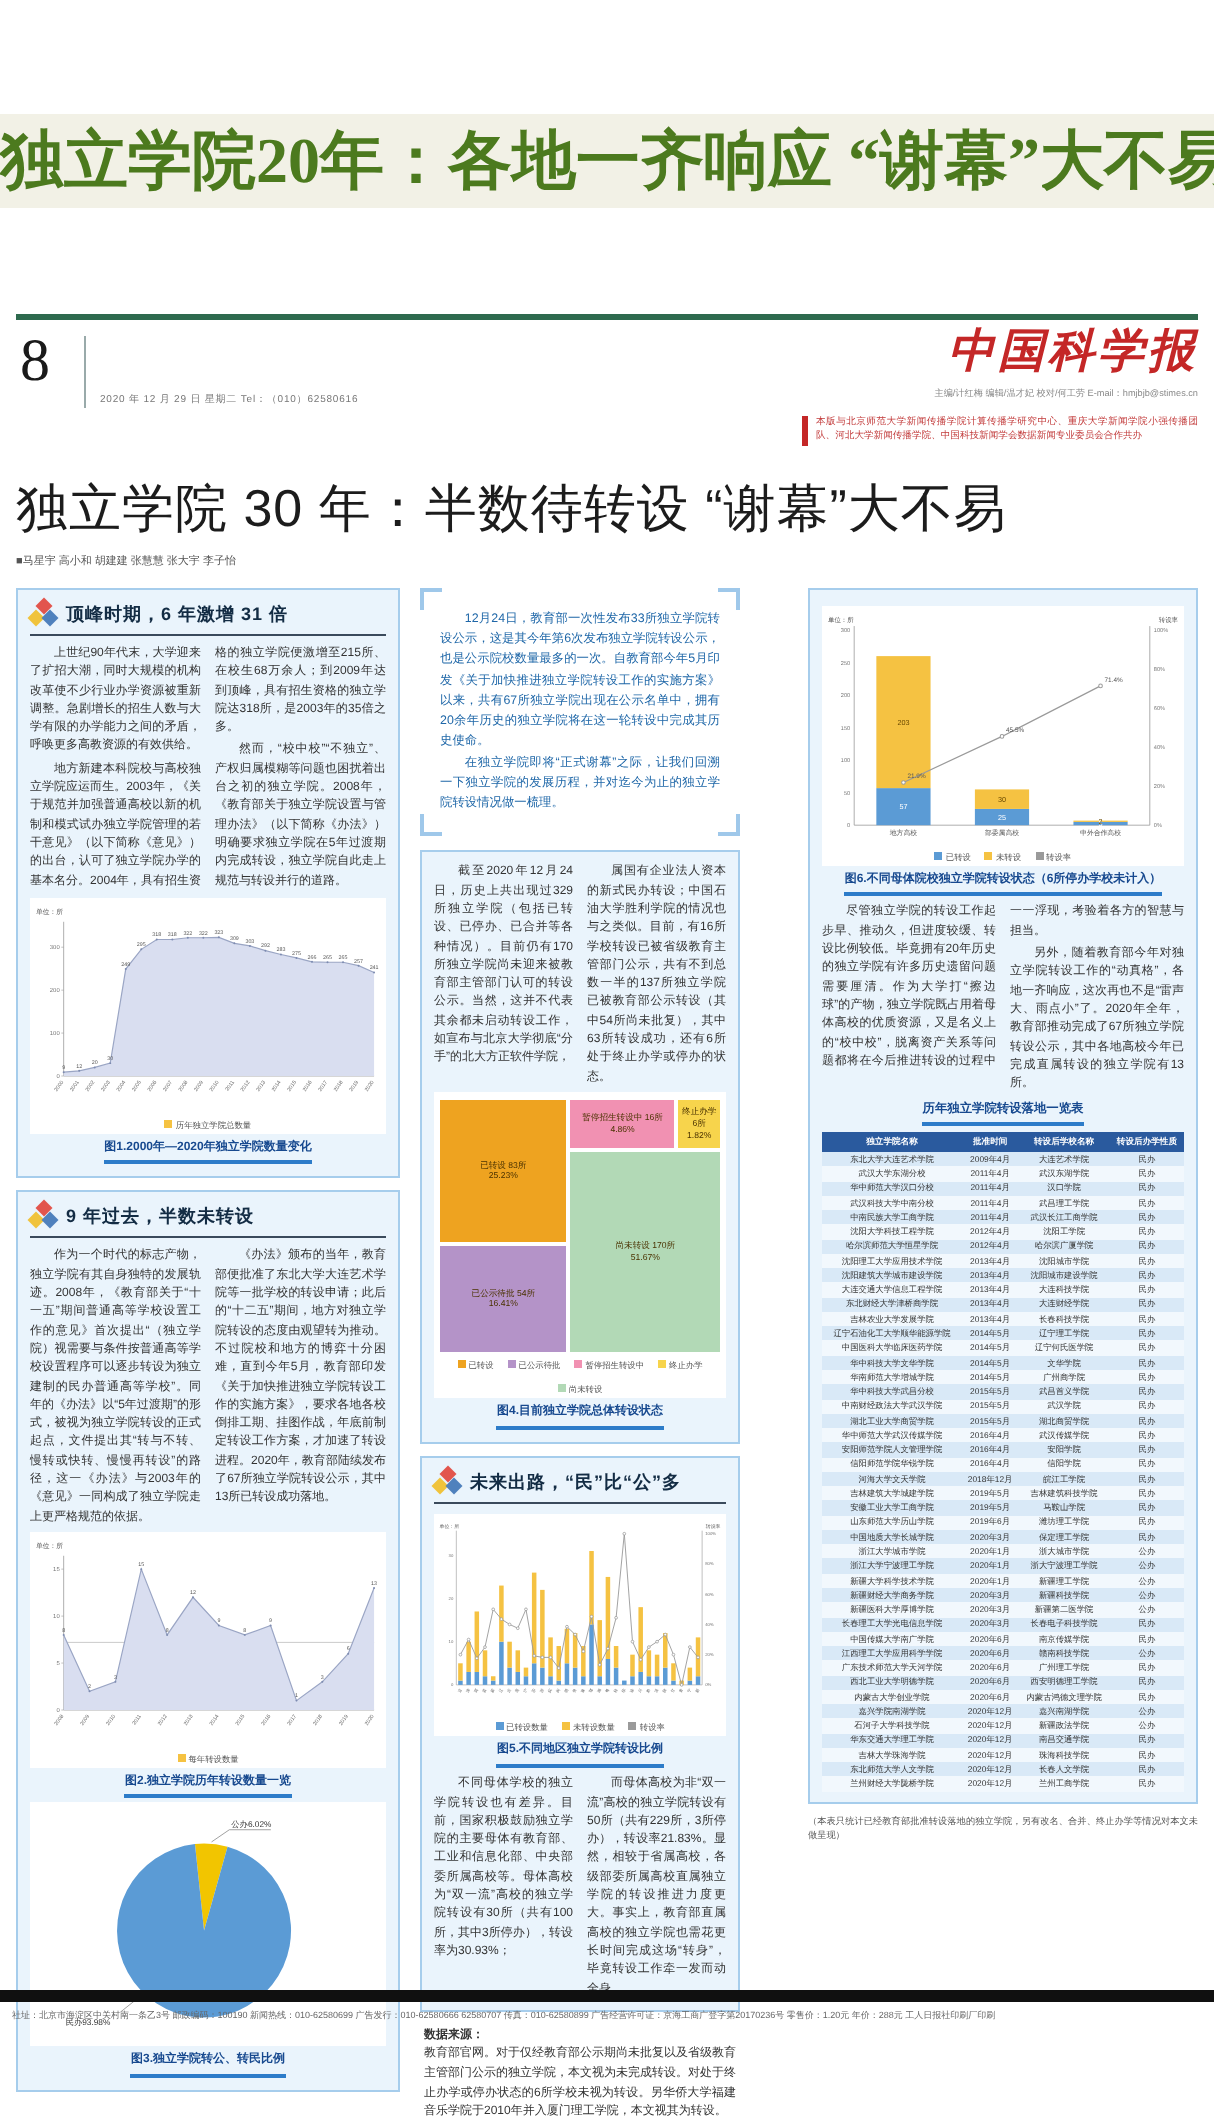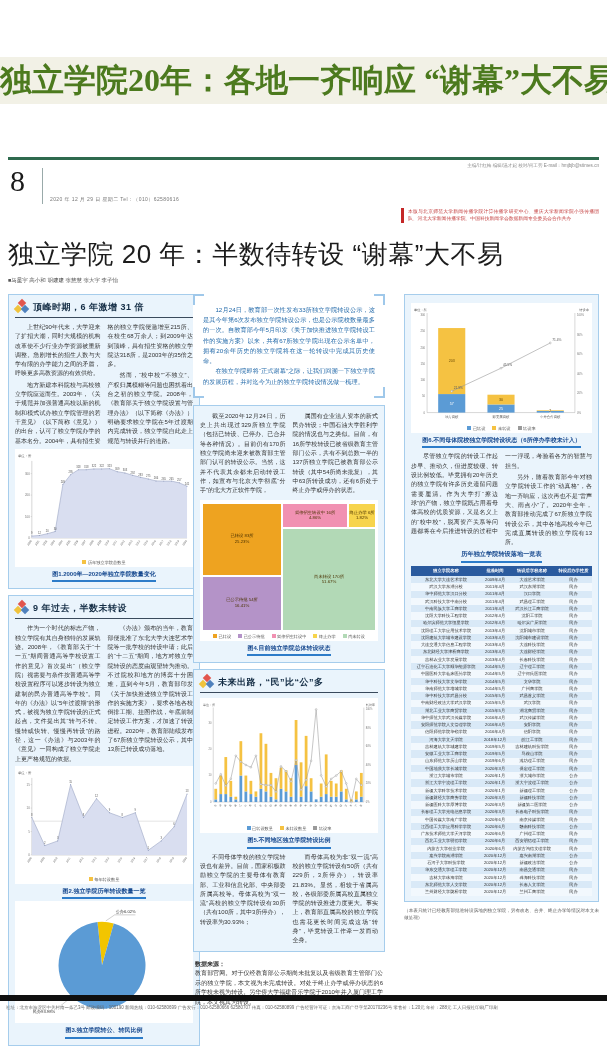--- a/index.html
+++ b/index.html
@@ -20,21 +20,21 @@
   .masthead .brand{font-family:"Liberation Serif",serif;font-size:23px;font-weight:bold;font-style:italic;color:#c42727;letter-spacing:2px}
   .masthead .crew{font-size:4.6px;color:#888;margin-top:3px}
   .copnote{position:absolute;top:208px;right:8px;width:198px;border-left:3px solid #c42727;padding-left:4px;
            font-size:4.8px;color:#c23b3b;line-height:1.55;text-align:justify}
 
   .art-title{position:absolute;top:237px;left:8px;font-size:26px;color:#1c1c1c;letter-spacing:.5px;font-weight:500;white-space:nowrap}
   .byline{position:absolute;top:277px;left:8px;font-size:5.5px;color:#555}
 
   .col{position:absolute;top:294px}
   .col-left{left:8px;width:192px}
-  .col-mid{left:193px;width:192px}
+  .col-mid{left:210px;width:160px}
   .col-right{left:404px;width:195px}
 
   .box{border:1px solid #a6cdec;background:#eaf4fc;padding:6px 6px 5px;margin-bottom:6px}
   .sec-head{display:flex;align-items:center;gap:4px;border-bottom:1.5px solid #3a4a5c;padding-bottom:3px;margin-bottom:5px}
   .sec-title{font-size:9px;font-weight:bold;color:#132c44;letter-spacing:.5px}
   .cubes{position:relative;width:14px;height:13px;flex:none}
   .cubes i{position:absolute;width:6px;height:6px;transform:rotate(45deg)}
   .cubes i:nth-child(1){left:4px;top:-1px;background:#e2554d}
   .cubes i:nth-child(2){left:0;top:5px;background:#f0c33c}
   .cubes i:nth-child(3){left:7px;top:5px;background:#4f81bd}
@@ -82,26 +82,27 @@
 
 <div class="banner">
   <h1>独立学院20年：各地一齐响应 “谢幕”大不易</h1>
 </div>
 
 <div class="pagehead">
   <div class="pageno">8</div>
   <div class="pageno-divider"></div>
   <div class="dateline">2020 年 12 月 29 日 星期二 Tel：（010）62580616</div>
   <div class="masthead">
+    <div class="brand">中国科学报</div>
     <div class="crew">主编/计红梅 编辑/温才妃 校对/何工劳 E-mail：hmjbjb@stimes.cn</div>
   </div>
 </div>
 <div class="copnote">本版与北京师范大学新闻传播学院计算传播学研究中心、重庆大学新闻学院小强传播团队、河北大学新闻传播学院、中国科技新闻学会数据新闻专业委员会合作共办</div>
 
-<div class="art-title">独立学院 20 年：半数待转设 “谢幕”大不易</div>
+<div class="art-title">独立学院 30 年：半数待转设 “谢幕”大不易</div>
 <div class="byline">■马星宇 高小和 胡建建 张慧慧 张大宇 李子怡</div>
 
 <div class="col col-left">
   <div class="box">
     <div class="sec-head">
       <span class="cubes">
           <i></i>
           <i></i>
           <i></i>
         </span>

